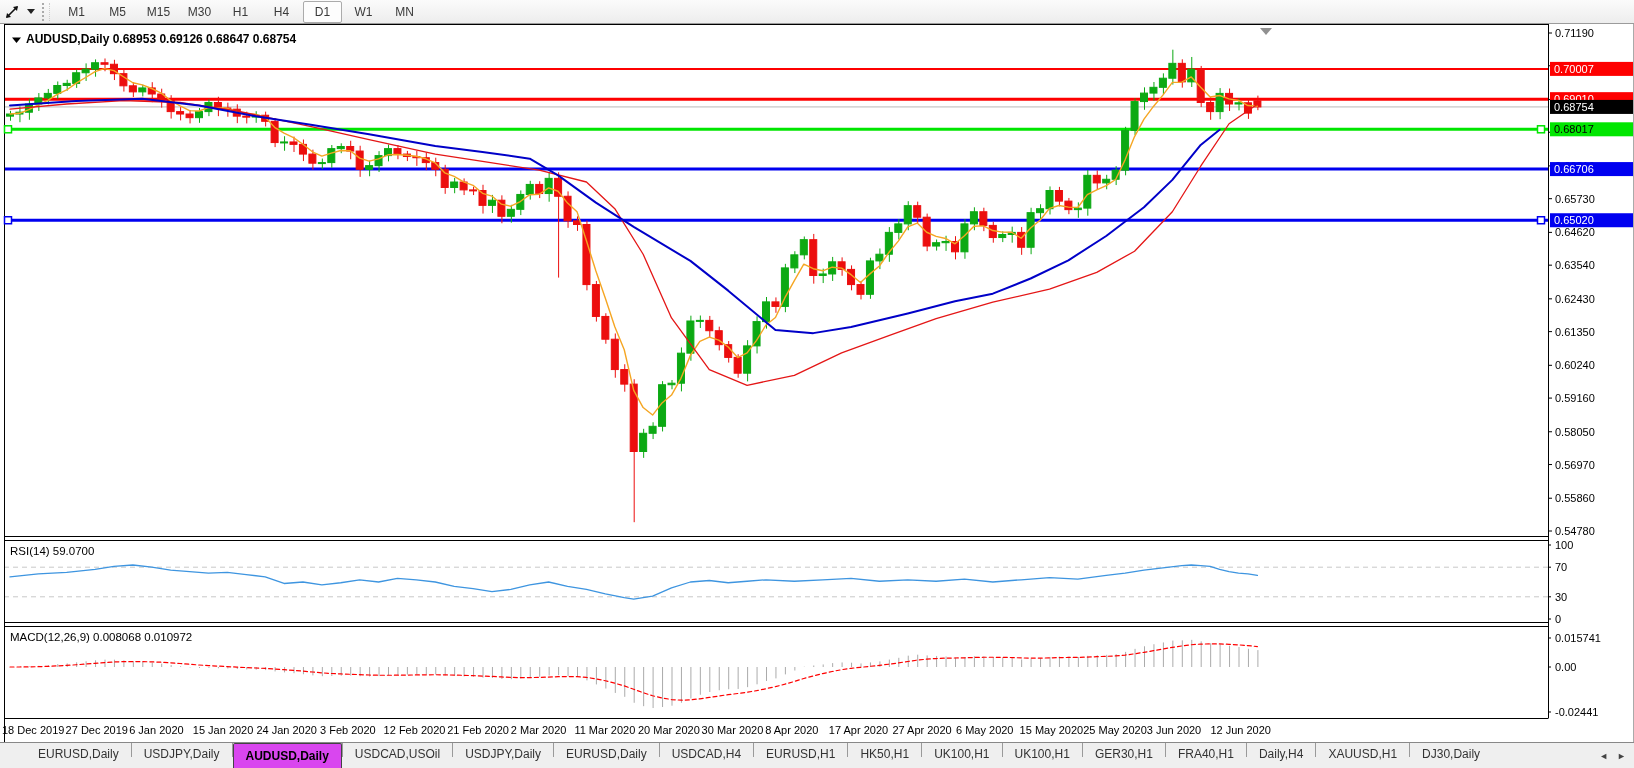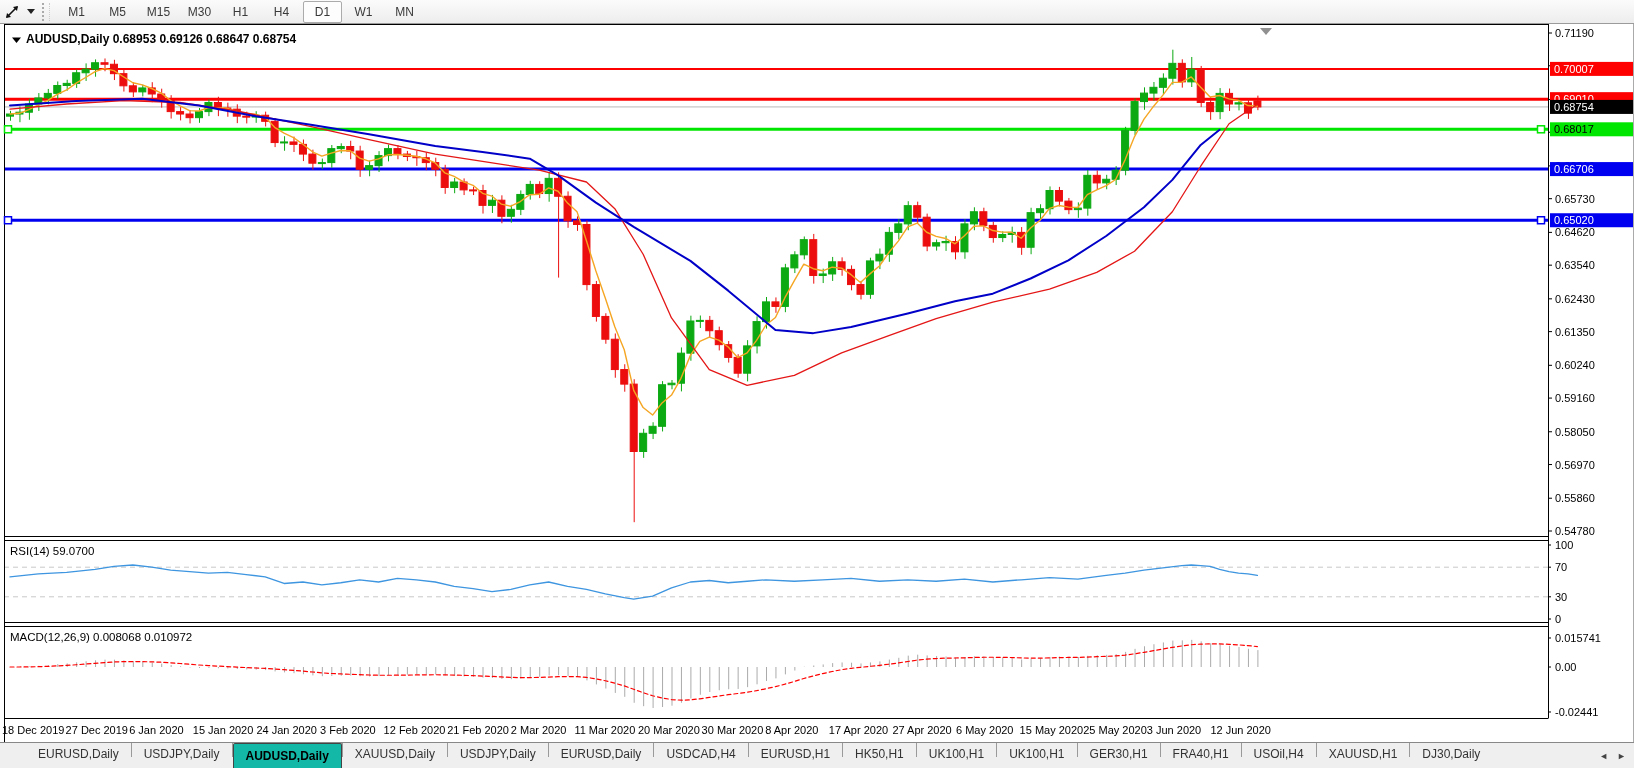--- a/index.html
+++ b/index.html
@@ -15,21 +15,21 @@
   .tfbtn{min-width:27px;padding:0 5px;height:20px;line-height:20px;text-align:center;font-size:12px;
          color:#3a3a3a;border:1px solid transparent;margin:0 1px;cursor:pointer;}
   .tfbtn.active{background:#fdfdfd;border:1px solid #ababab;border-radius:2px;}
   
   #chart-svg{position:absolute;left:0;top:24px;}
   
   .tabbar{position:absolute;left:0;top:742px;width:1634px;height:26px;background:#efefef;
           border-top:1px solid #888;box-sizing:border-box;display:flex;align-items:flex-end;font-size:12px;}
   .tab-spacer{width:26px;height:100%;}
   .tab{height:22px;line-height:22px;padding:0 12px;color:#333;white-space:nowrap;cursor:pointer;}
-  .tab.active{background:#14b8a6;border:1px solid #444;border-bottom:none;border-radius:2px 2px 0 0;
+  .tab.active{background:#d946ef;border:1px solid #444;border-bottom:none;border-radius:2px 2px 0 0;
               font-weight:bold;color:#000;height:24px;line-height:24px;}
   .tabsep{width:1px;height:14px;background:#9a9a9a;margin:0 0 5px 0;}
   .tab-arrows{margin-left:auto;margin-right:8px;display:flex;gap:9px;align-items:center;height:100%;}
   .tab-arrow{font-size:9px;color:#444;cursor:pointer;line-height:26px;}
 </style>
 </head>
 <body>
 
 <div class="toolbar">
   <div class="tool-icon">
@@ -568,41 +568,41 @@
 
 <div class="tabbar">
   <div class="tab-spacer"></div>
   <div id="tab-list" style="display:flex;align-items:flex-start;height:100%;">
       <div class="tab">EURUSD,Daily</div>
       <div class="tabsep"></div>
       <div class="tab">USDJPY,Daily</div>
       <div class="tabsep"></div>
       <div class="tab active">AUDUSD,Daily</div>
       <div class="tabsep"></div>
-      <div class="tab">XAUUSD,Daily</div>
+      <div class="tab">USDCAD,USOil</div>
       <div class="tabsep"></div>
       <div class="tab">USDJPY,Daily</div>
       <div class="tabsep"></div>
       <div class="tab">EURUSD,Daily</div>
       <div class="tabsep"></div>
       <div class="tab">USDCAD,H4</div>
       <div class="tabsep"></div>
       <div class="tab">EURUSD,H1</div>
       <div class="tabsep"></div>
       <div class="tab">HK50,H1</div>
       <div class="tabsep"></div>
       <div class="tab">UK100,H1</div>
       <div class="tabsep"></div>
       <div class="tab">UK100,H1</div>
       <div class="tabsep"></div>
       <div class="tab">GER30,H1</div>
       <div class="tabsep"></div>
       <div class="tab">FRA40,H1</div>
       <div class="tabsep"></div>
-      <div class="tab">USOil,H4</div>
+      <div class="tab">Daily,H4</div>
       <div class="tabsep"></div>
       <div class="tab">XAUUSD,H1</div>
       <div class="tabsep"></div>
       <div class="tab">DJ30,Daily</div>
     </div>
   <div class="tab-arrows">
     <span class="tab-arrow">◄</span>
     <span class="tab-arrow">►</span>
   </div>
 </div>

